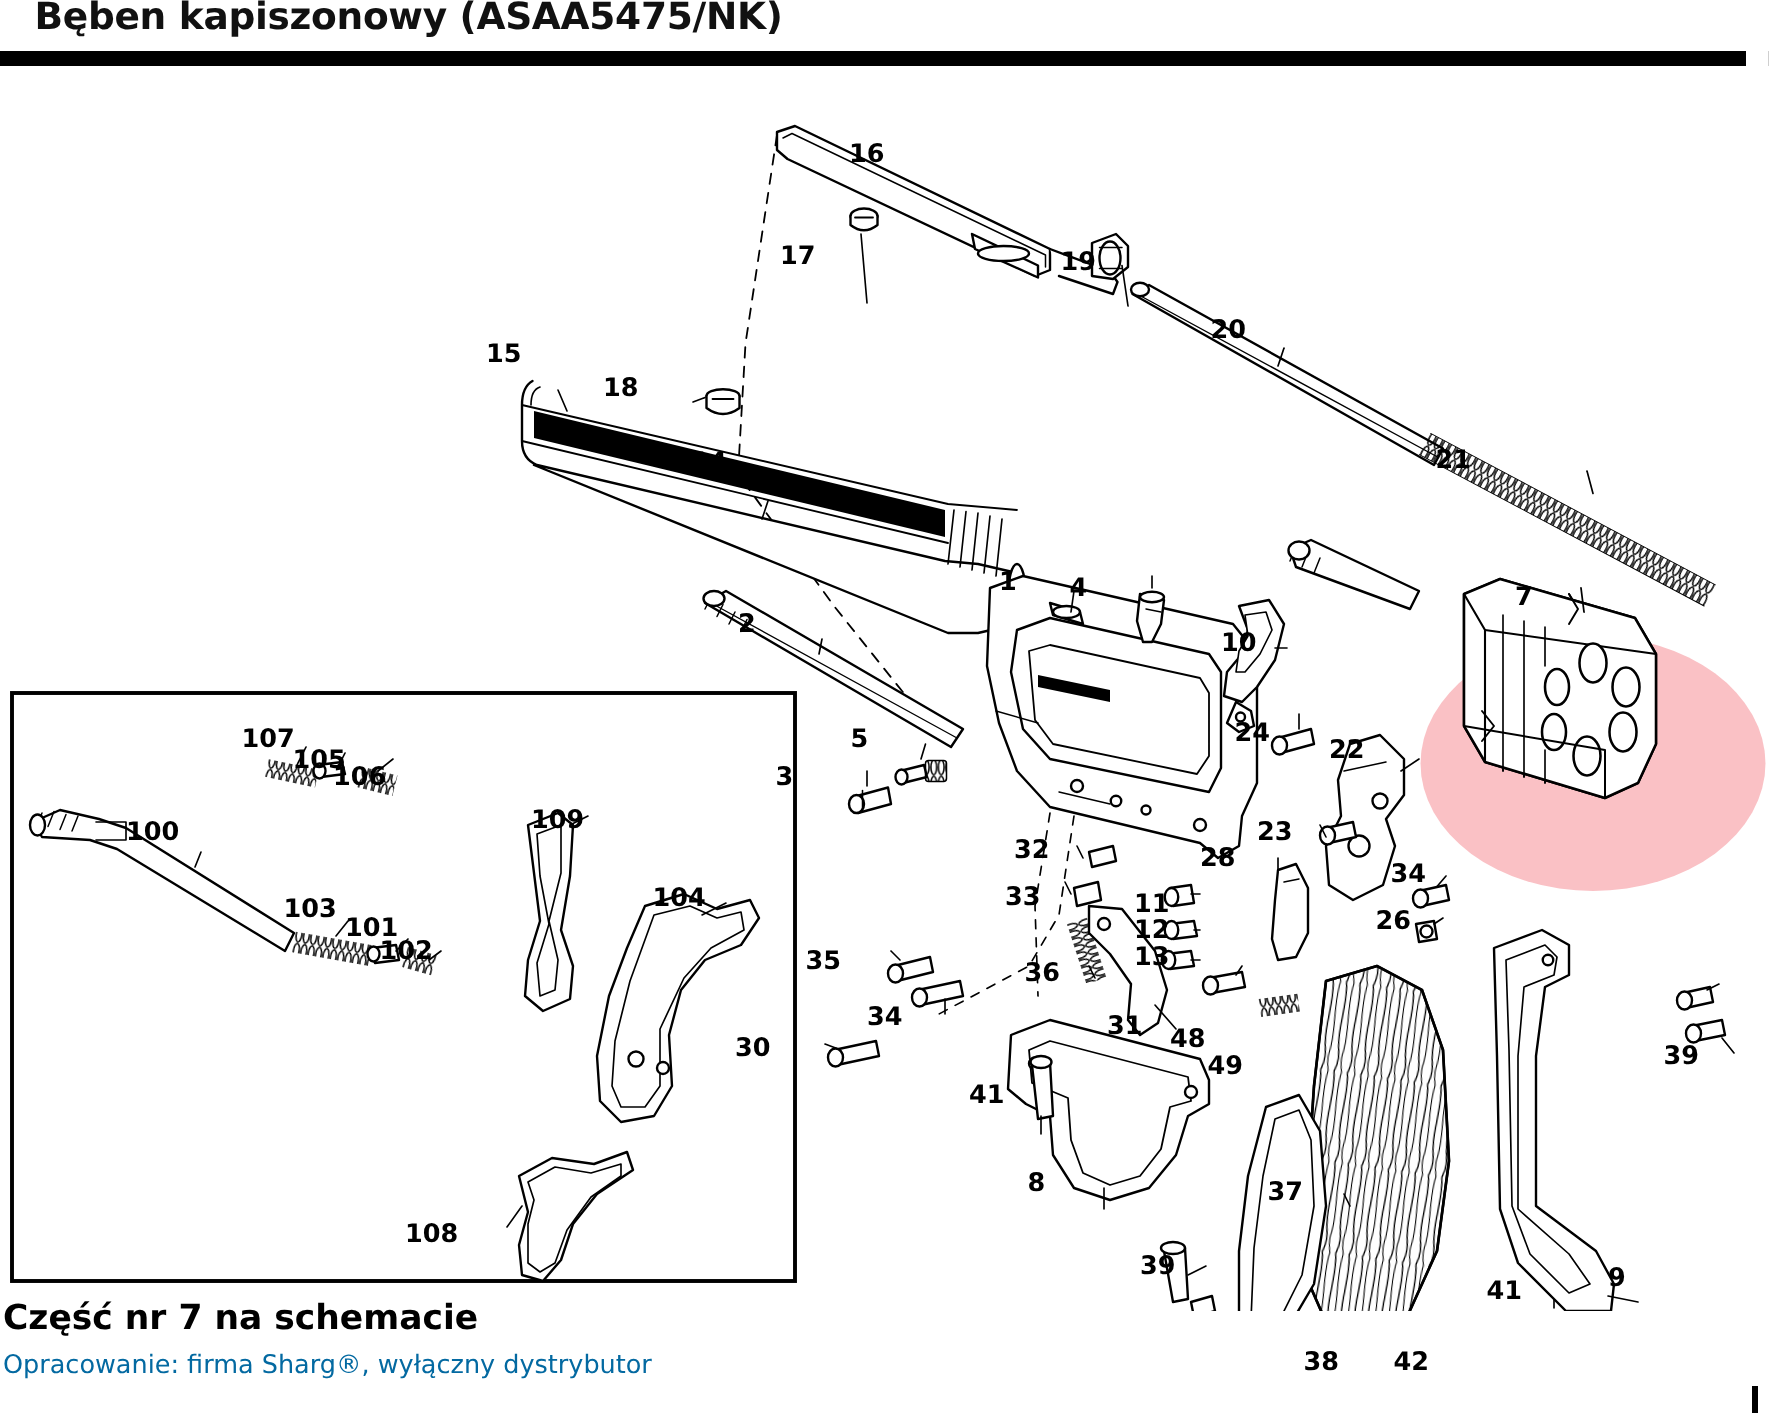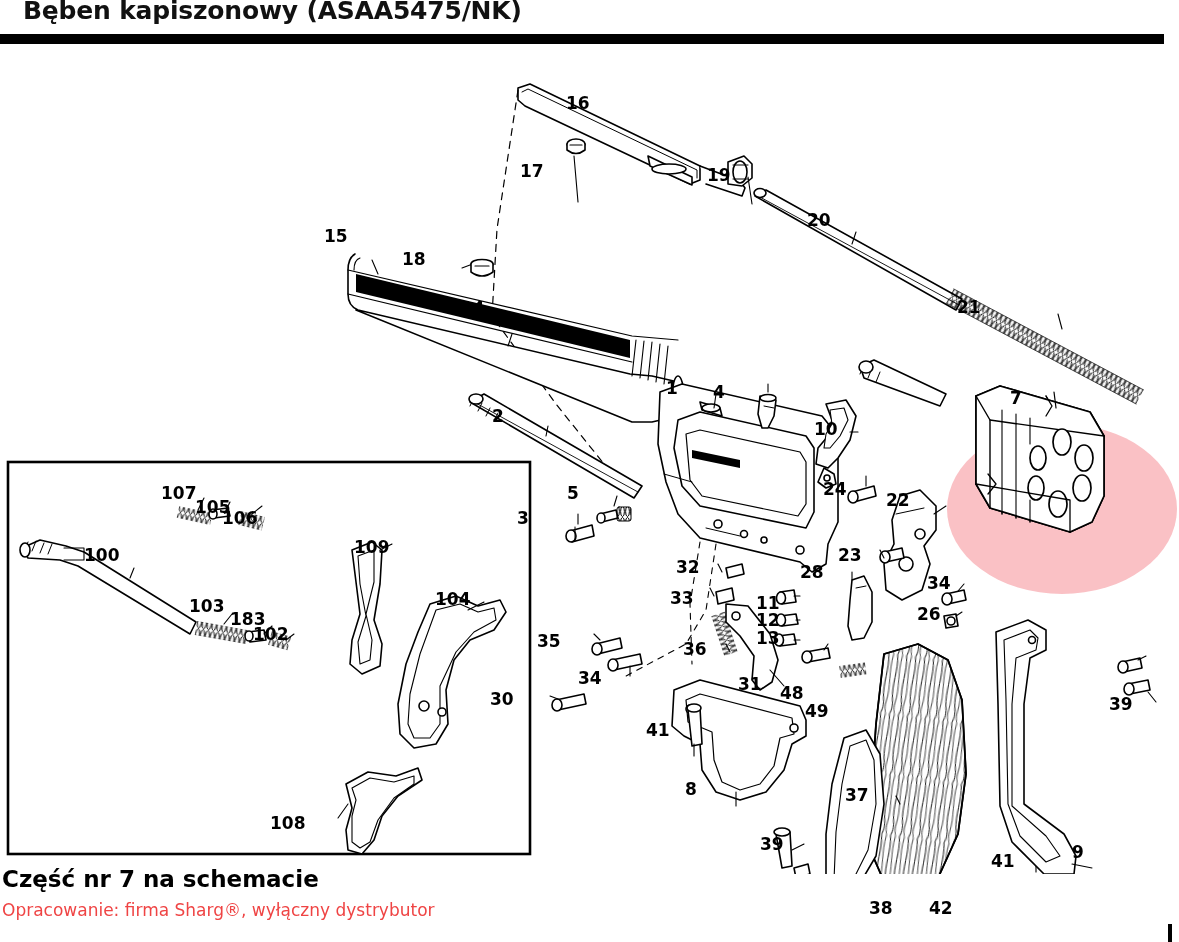--- a/index.html
+++ b/index.html
@@ -72,21 +72,21 @@
     font-size: 23px;
     font-weight: bold;
     color: #000000;
     white-space: nowrap;
   }
   .footer-sub {
     position: absolute;
     left: 2px;
     top: 900px;
     font-size: 17px;
-    color: #ef4444;
+    color: #0369a1;
     white-space: nowrap;
   }
   .footer-mark {
     position: absolute;
     left: 1168px;
     top: 924px;
     width: 4px;
     height: 18px;
     background: #000000;
   }
@@ -552,21 +552,21 @@
         <div class="lbl" style="left: 845px; top: 743px;">37</div>
         <div class="lbl" style="left: 869px; top: 856px;">38</div>
         <div class="lbl" style="left: 1109px; top: 652px;">39</div>
         <div class="lbl" style="left: 760px; top: 792px;">39</div>
         <div class="lbl" style="left: 646px; top: 678px;">41</div>
         <div class="lbl" style="left: 991px; top: 809px;">41</div>
         <div class="lbl" style="left: 929px; top: 856px;">42</div>
         <div class="lbl" style="left: 780px; top: 641px;">48</div>
         <div class="lbl" style="left: 805px; top: 659px;">49</div>
         <div class="lbl" style="left: 84px; top: 503px;">100</div>
-        <div class="lbl" style="left: 230px; top: 567px;">183</div>
+        <div class="lbl" style="left: 230px; top: 567px;">101</div>
         <div class="lbl" style="left: 253px; top: 582px;">102</div>
         <div class="lbl" style="left: 189px; top: 554px;">103</div>
         <div class="lbl" style="left: 435px; top: 547px;">104</div>
         <div class="lbl" style="left: 195px; top: 455px;">105</div>
         <div class="lbl" style="left: 222px; top: 466px;">106</div>
         <div class="lbl" style="left: 161px; top: 441px;">107</div>
         <div class="lbl" style="left: 270px; top: 771px;">108</div>
         <div class="lbl" style="left: 354px; top: 495px;">109</div>
       </div>
   </div>

